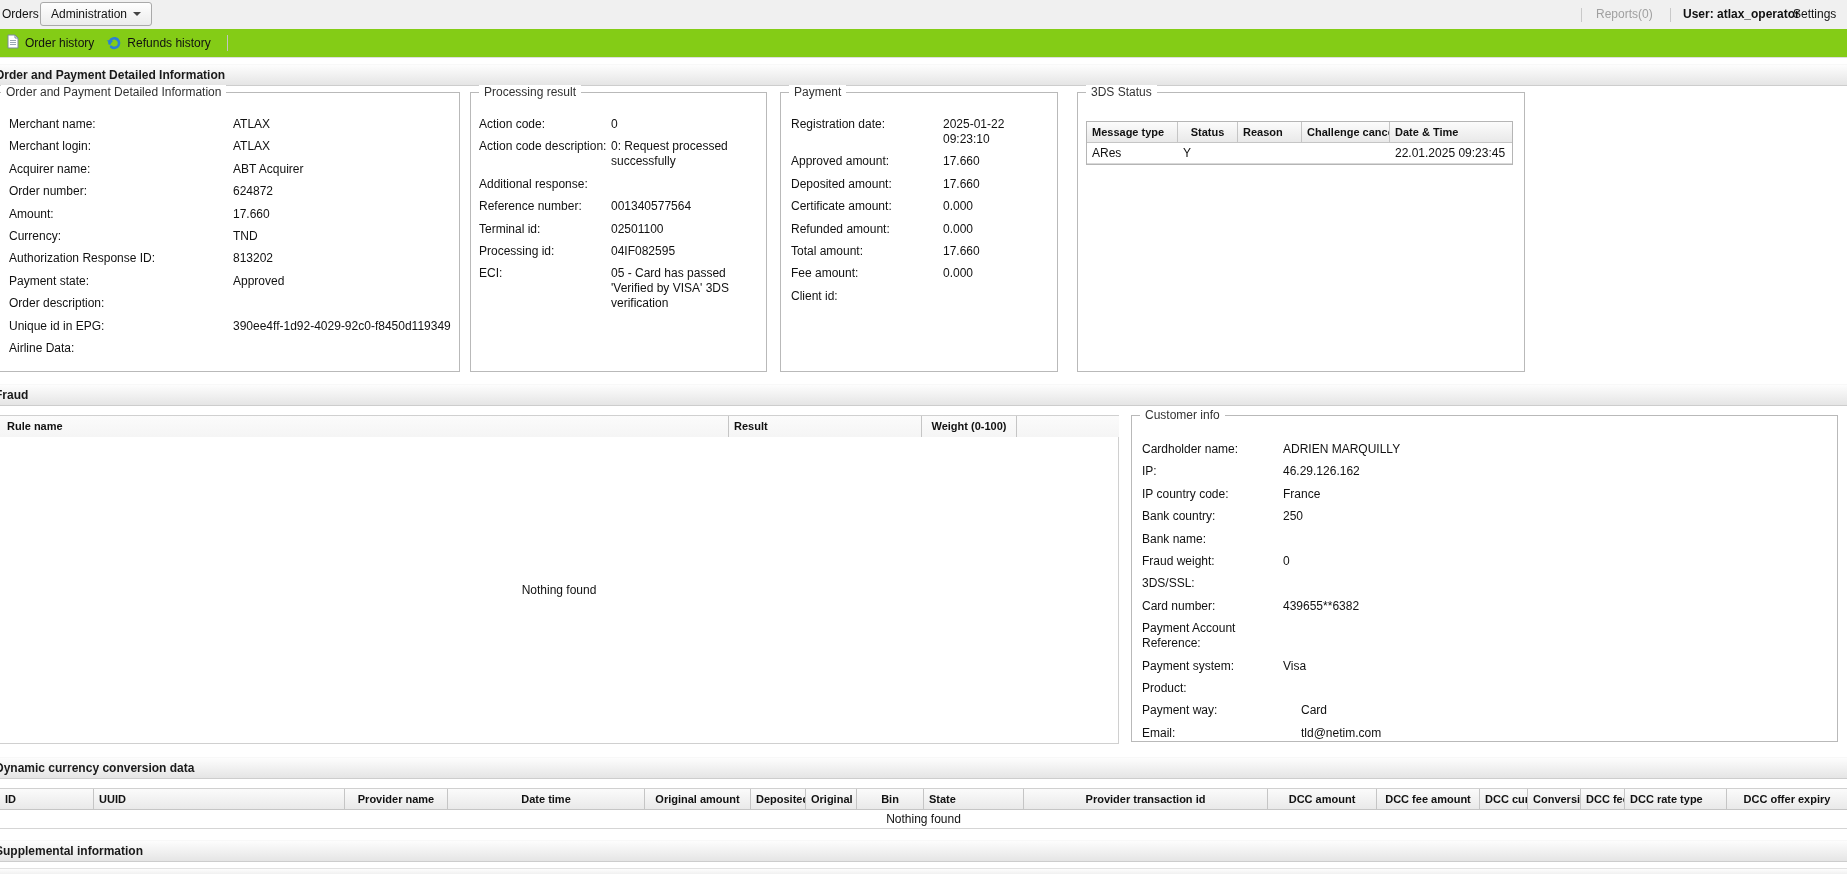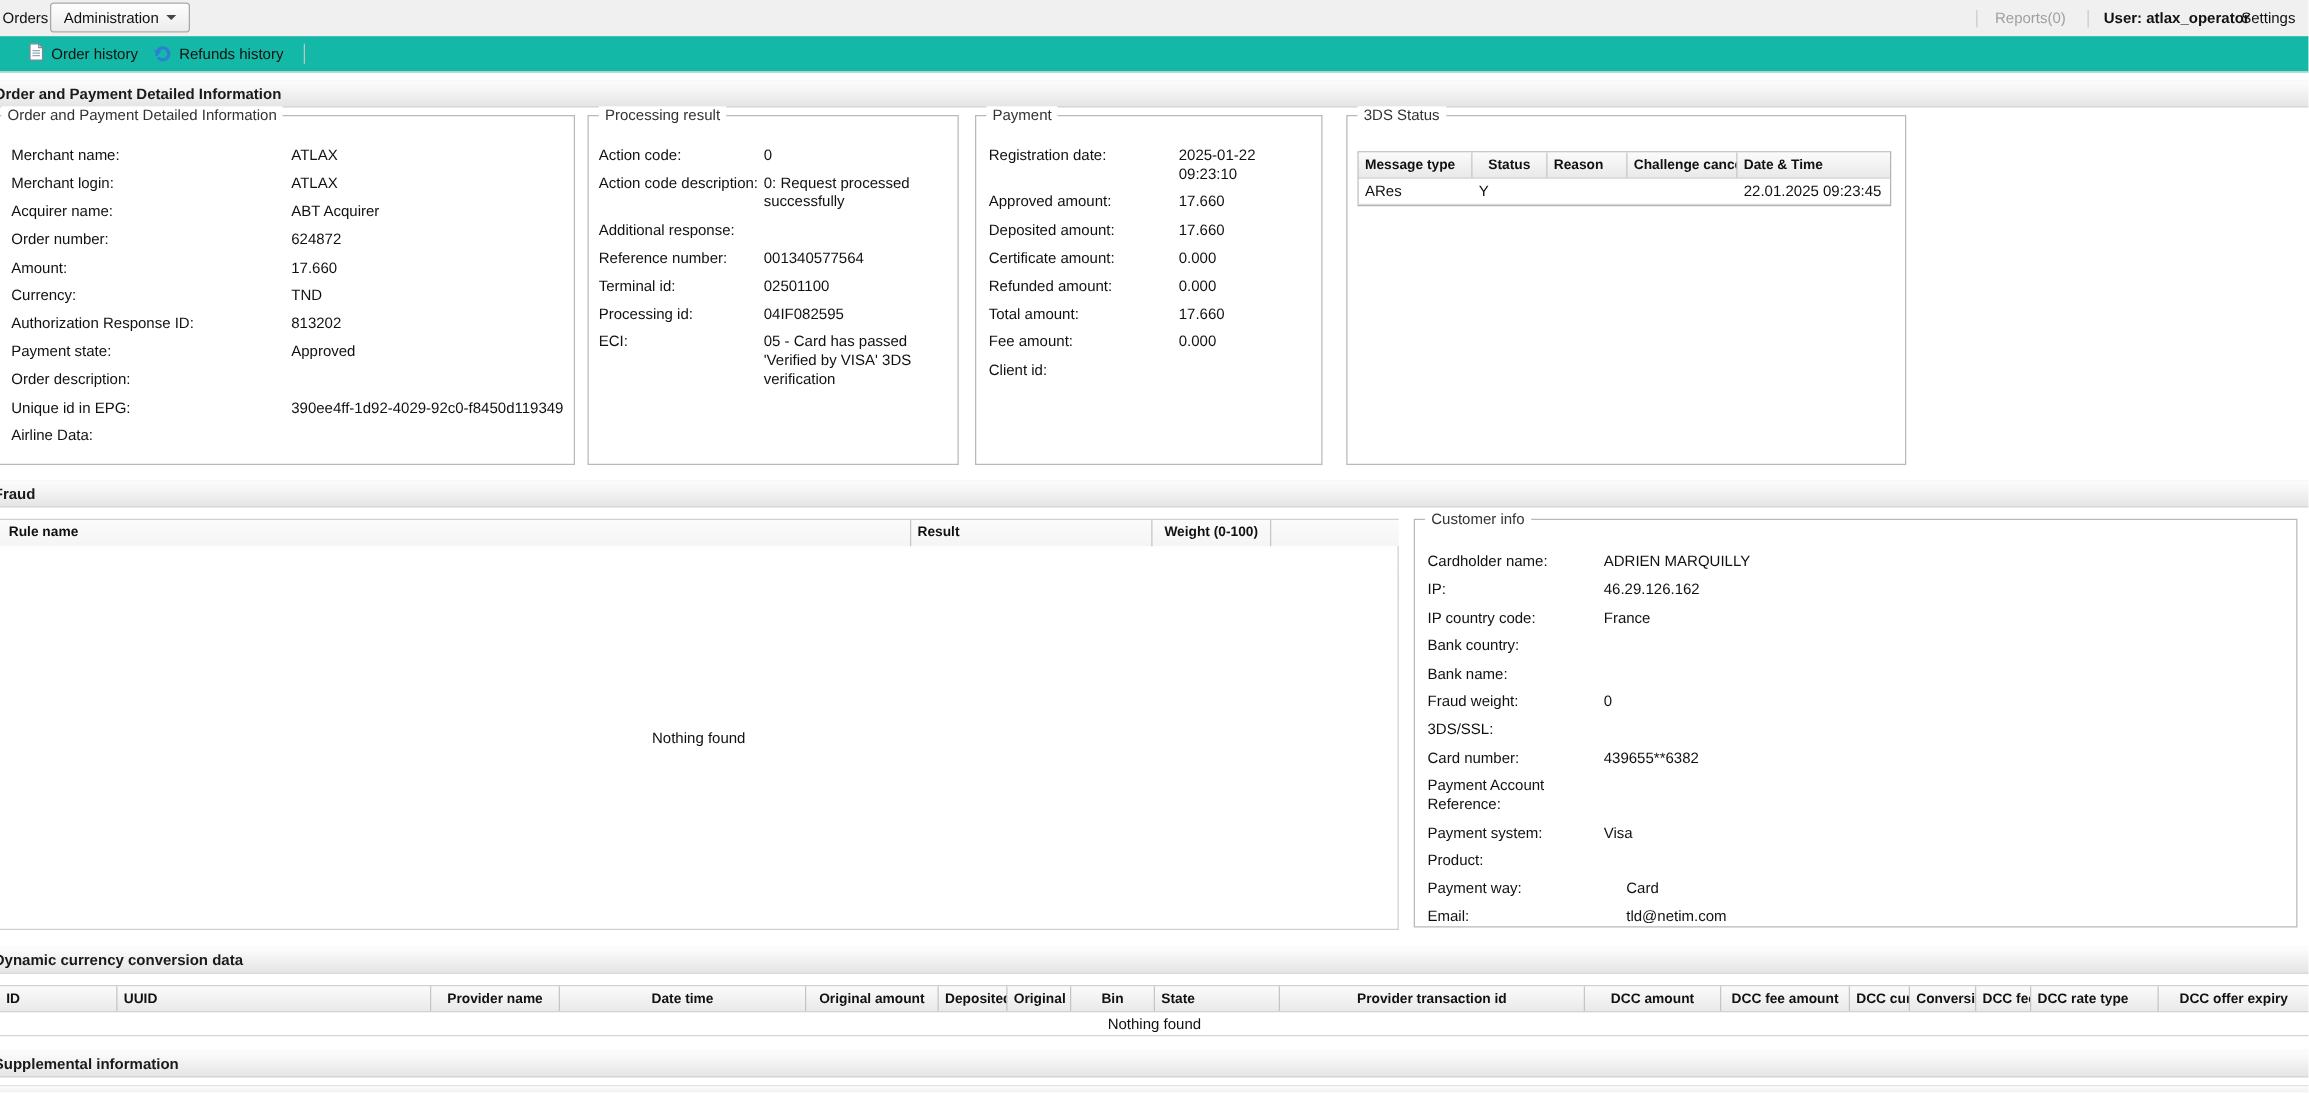--- a/index.html
+++ b/index.html
@@ -14,22 +14,22 @@
              background:linear-gradient(#fefefe,#ececec);border:1px solid #a9a9a9;border-radius:3px;
              display:flex;align-items:center;gap:6px;box-sizing:border-box;}
   .caret{width:0;height:0;border-left:4px solid transparent;border-right:4px solid transparent;
          border-top:4px solid #444;display:inline-block;}
   .mb-sep{position:absolute;top:8px;width:1px;height:14px;background:#c9c9c9;}
   #reports-link{position:absolute;left:1596px;top:0;line-height:29px;color:#a0a0a0;}
   #user-label{position:absolute;left:1683px;top:0;line-height:29px;font-weight:700;color:#111;}
   #settings-link{position:absolute;left:1793px;top:0;line-height:29px;color:#111;}
 
   
-  #toolbar{position:absolute;left:0;top:29px;width:1847px;height:29px;background:#14b8a6;
-           border-bottom:1px solid #dedede;display:flex;align-items:center;padding-left:16px;box-sizing:border-box;}
+  #toolbar{position:absolute;left:0;top:29px;width:1847px;height:29px;background:#84cc16;
+           border-bottom:1px solid #dedede;display:flex;align-items:center;padding-left:0;box-sizing:border-box;}
   .tb-item{display:inline-flex;align-items:center;gap:5px;height:24px;padding:0 6px;cursor:default;}
   .tb-sep{width:1px;height:16px;background:#c3c3c3;margin-left:10px;}
 
   
   .section-bar{position:absolute;left:0;width:1847px;height:20px;line-height:20px;
                background:linear-gradient(#fdfdfd,#e5e5e5);
                border-top:1px solid #f8f8f8;border-bottom:1px solid #cdcdcd;
                font-weight:700;color:#1a1a1a;}
   .section-bar>span{margin-left:-5px;}
   #bar-details{top:64px;}
@@ -340,20 +340,21 @@
         <div class="row">
         <span class="lbl">IP:</span>
         <span class="val">46.29.126.162</span>
       </div>
         <div class="row">
         <span class="lbl">IP country code:</span>
         <span class="val">France</span>
       </div>
         <div class="row">
         <span class="lbl">Bank country:</span>
+        <span class="val">250</span>
       </div>
         <div class="row">
         <span class="lbl">Bank name:</span>
         <span class="val"></span>
       </div>
         <div class="row">
         <span class="lbl">Fraud weight:</span>
         <span class="val">0</span>
       </div>
         <div class="row">

